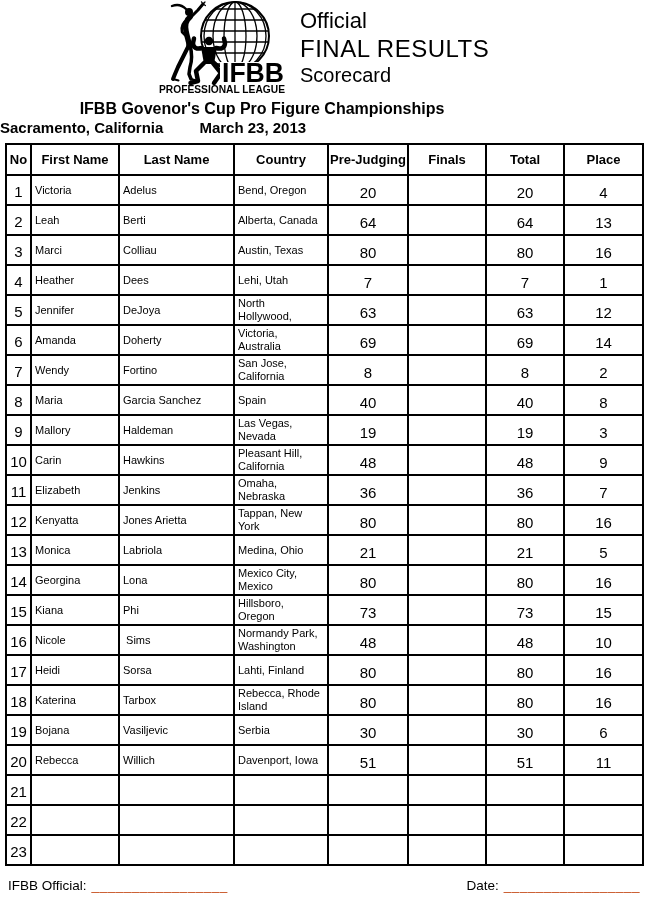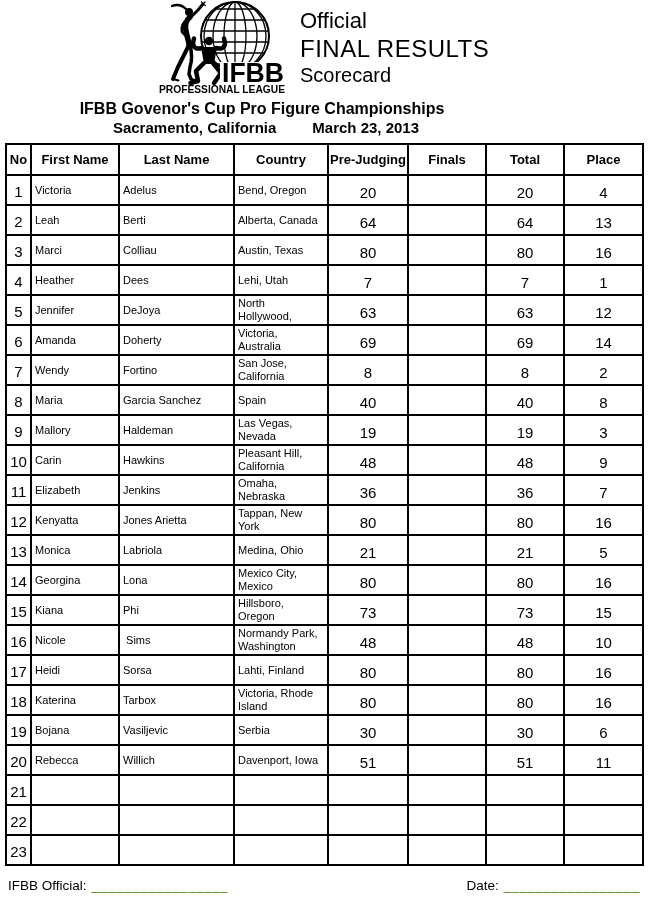--- a/index.html
+++ b/index.html
@@ -17,21 +17,21 @@
   .stamp .l1 { font-size:22px; }
   .stamp .l2 { font-size:24px; letter-spacing:0.5px; }
   .stamp .l3 { font-size:20px; }
 
   
   .event-title {
     position:absolute; top:100px; left:0; width:524px; text-align:center;
     font-size:16px; font-weight:bold;
   }
   .event-subtitle {
-    position:absolute; top:119px; left:0; width:532px; text-align:center;
+    position:absolute; top:119px; left:0; width:532px; text-align:left;
     font-size:15px; font-weight:bold;
   }
   .event-subtitle .gap { display:inline-block; width:36px; }
 
   
   table.results {
     position:absolute; top:143px; left:5px; width:637px;
     border-collapse:collapse; table-layout:fixed;
   }
   table.results th, table.results td {
@@ -49,21 +49,21 @@
   }
   td.c-no   { font-size:15px; text-align:center; vertical-align:bottom; padding:0 0 4px 0; }
   td.c-num  { font-size:15px; text-align:center; vertical-align:bottom; padding:0 0 3px 0; }
 
   
   .footer {
     position:absolute; top:878px; left:8px; width:632px;
     display:flex; justify-content:space-between; font-size:13.5px;
   }
   .footer .grp { white-space:nowrap; }
-  .sig-line { color:#4d7c0f; margin-left:5px; letter-spacing:0.5px; }
+  .sig-line { color:#c2410c; margin-left:5px; letter-spacing:0.5px; }
 </style>
 </head>
 <body>
 
 <div class="page">
 
   <svg class="logo-svg" viewBox="0 0 140 95" xmlns="http://www.w3.org/2000/svg">
 
     <g stroke="#000" fill="none" stroke-width="1.3">
       <circle cx="83" cy="35" r="34" stroke-width="2"></circle>
@@ -318,21 +318,21 @@
           <td class="c-text">Lahti, Finland</td>
           <td class="c-num">80</td>
           <td class="c-num"></td>
           <td class="c-num">80</td>
           <td class="c-num">16</td>
         </tr>
         <tr>
           <td class="c-no">18</td>
           <td class="c-text">Katerina</td>
           <td class="c-text">Tarbox</td>
-          <td class="c-text">Victoria, Rhode
+          <td class="c-text">Rebecca, Rhode
 Island</td>
           <td class="c-num">80</td>
           <td class="c-num"></td>
           <td class="c-num">80</td>
           <td class="c-num">16</td>
         </tr>
         <tr>
           <td class="c-no">19</td>
           <td class="c-text">Bojana</td>
           <td class="c-text">Vasiljevic</td>

